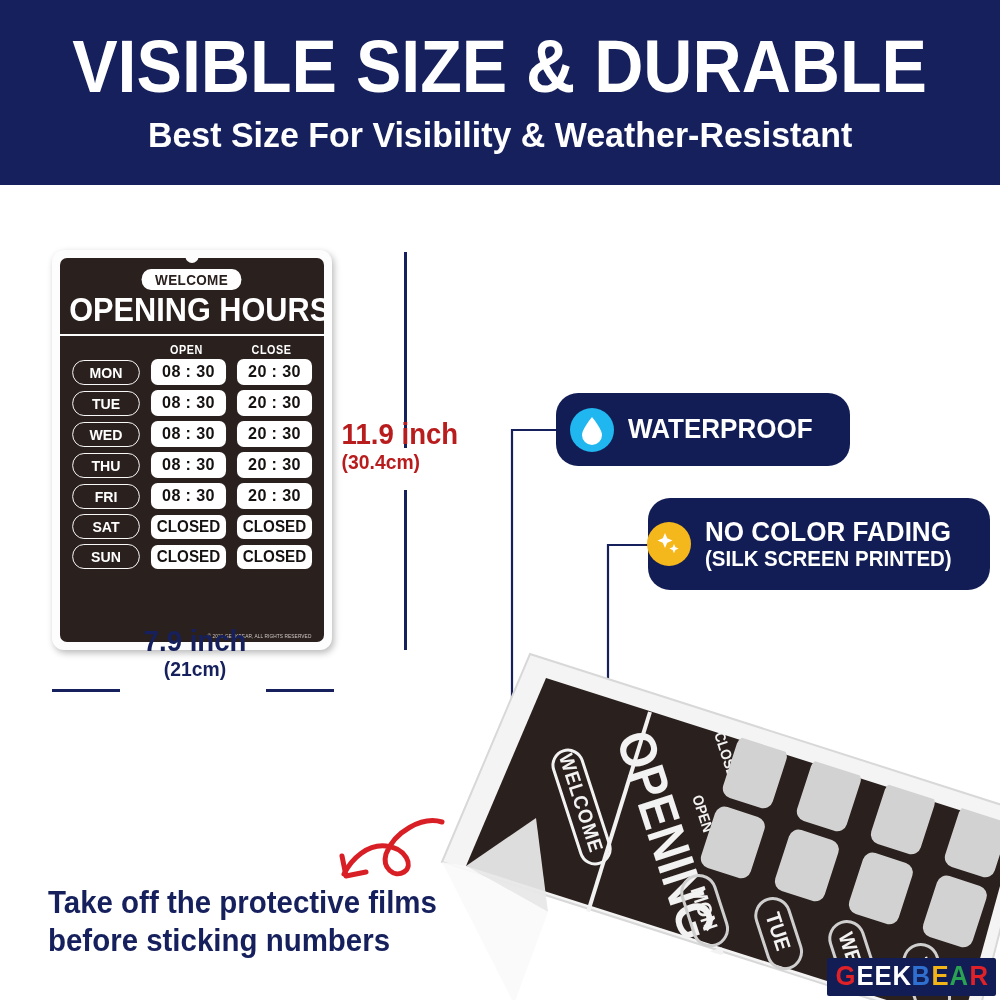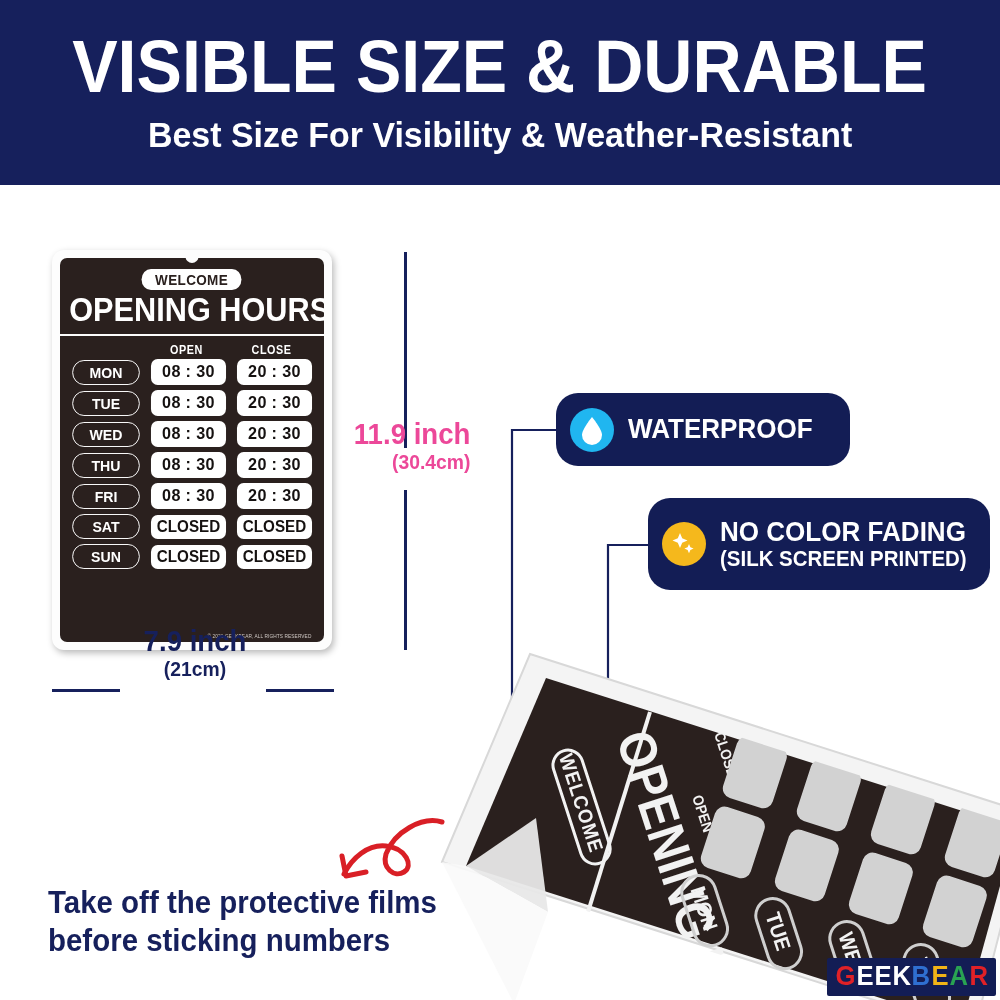--- a/index.html
+++ b/index.html
@@ -138,22 +138,22 @@
   }
 
   
   .dim-v-line{
     position:absolute;left:404px;top:252px;width:3px;height:196px;background:#16205c;
   }
   .dim-v-line2{
     position:absolute;left:404px;top:490px;width:3px;height:160px;background:#16205c;
   }
   .dim-v-text{
-    position:absolute;left:336px;top:418px;width:140px;text-align:right;
-    color:#ec4899;
+    position:absolute;left:336px;top:418px;width:140px;text-align:left;
+    color:#b91c1c;
     font-family:"Liberation Sans Narrow","Liberation Sans",sans-serif;
     font-weight:700;
   }
   .dim-v-text .big{font-size:30px;line-height:1.05;transform:scaleX(0.92);display:block;}
   .dim-v-text .small{font-size:21px;line-height:1.1;transform:scaleX(0.92);display:block;}
 
   .dim-h-text{
     position:absolute;left:110px;top:625px;width:170px;text-align:center;
     color:#16205c;
     font-family:"Liberation Sans Narrow","Liberation Sans",sans-serif;
@@ -186,21 +186,21 @@
     font-weight:700;
     line-height:1.02;
     transform:scaleX(0.93);
     transform-origin:left center;
     white-space:nowrap;
   }
   .badge-txt .l1{font-size:28px;display:block;}
   .badge-txt .l2{font-size:22px;display:block;margin-top:1px;}
 
   #badge-waterproof{left:556px;top:393px;width:294px;height:73px;}
-  #badge-nofade{left:648px;top:498px;width:342px;height:92px;align-items:center;}
+  #badge-nofade{left:648px;top:498px;width:342px;height:92px;align-items:center;justify-content:flex-end;}
 
   
   .tilt-wrap{
     position:absolute;left:418px;top:612px;width:620px;height:420px;
     pointer-events:none;
   }
 
   
   .caption{
     position:absolute;left:48px;top:884px;width:440px;

